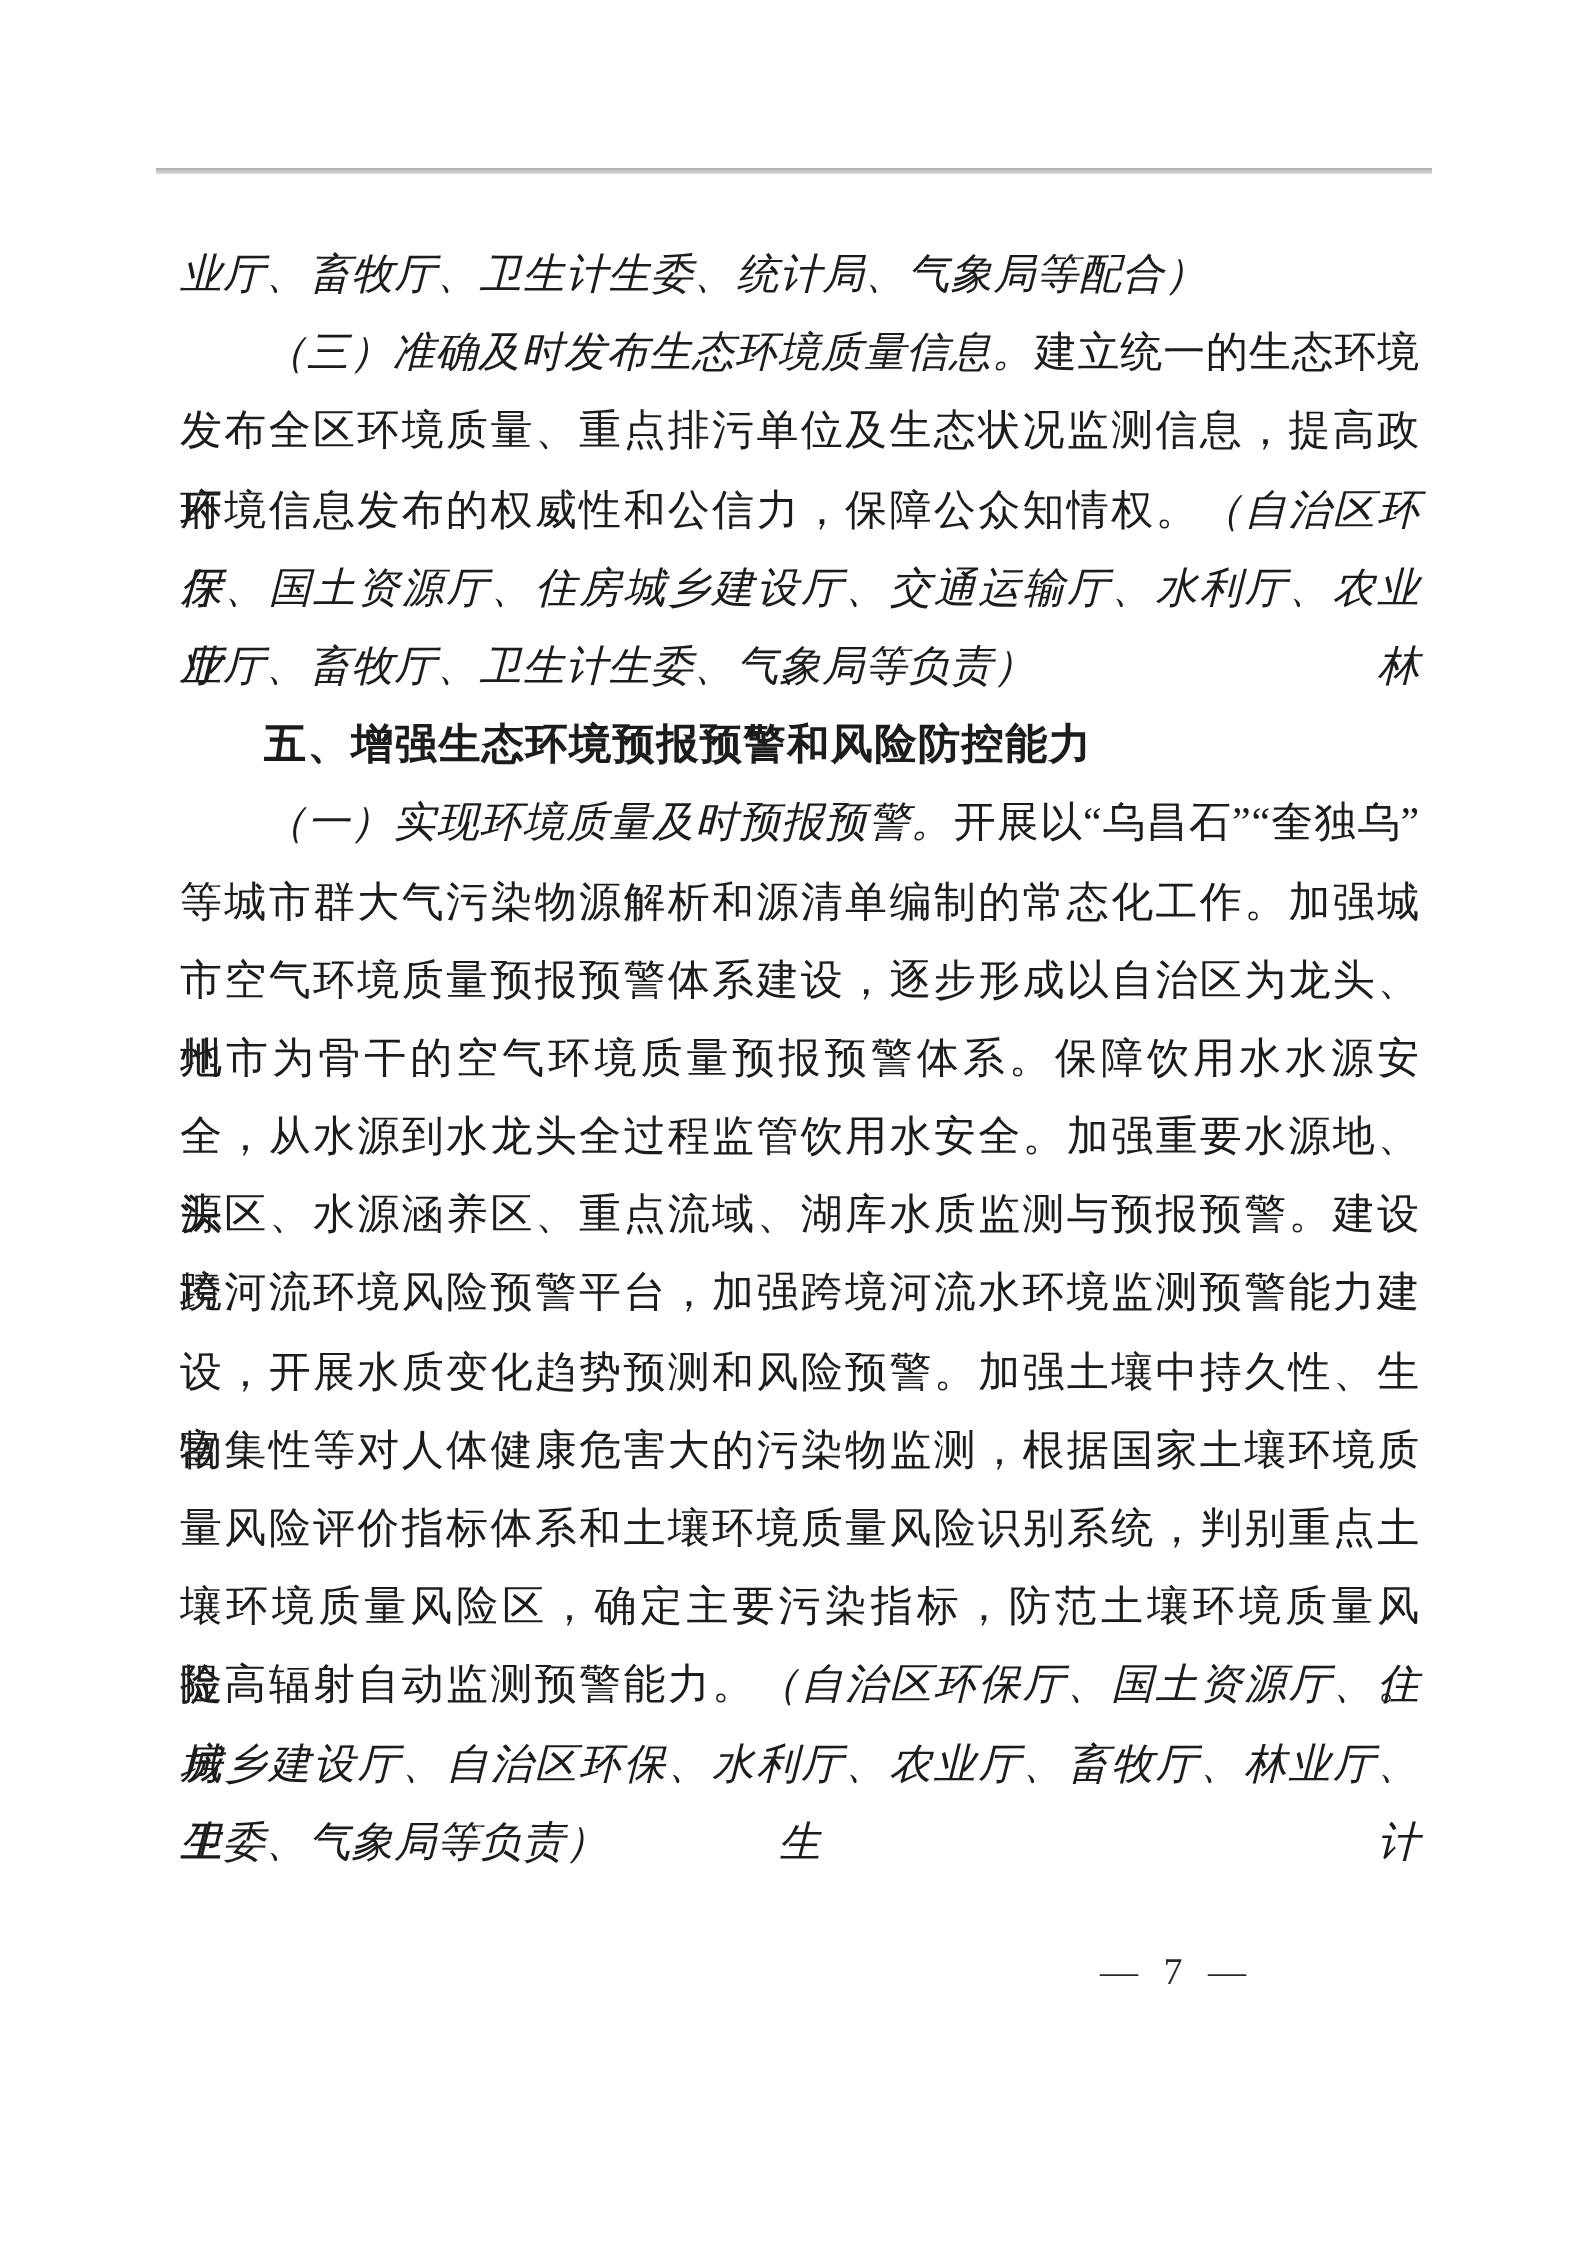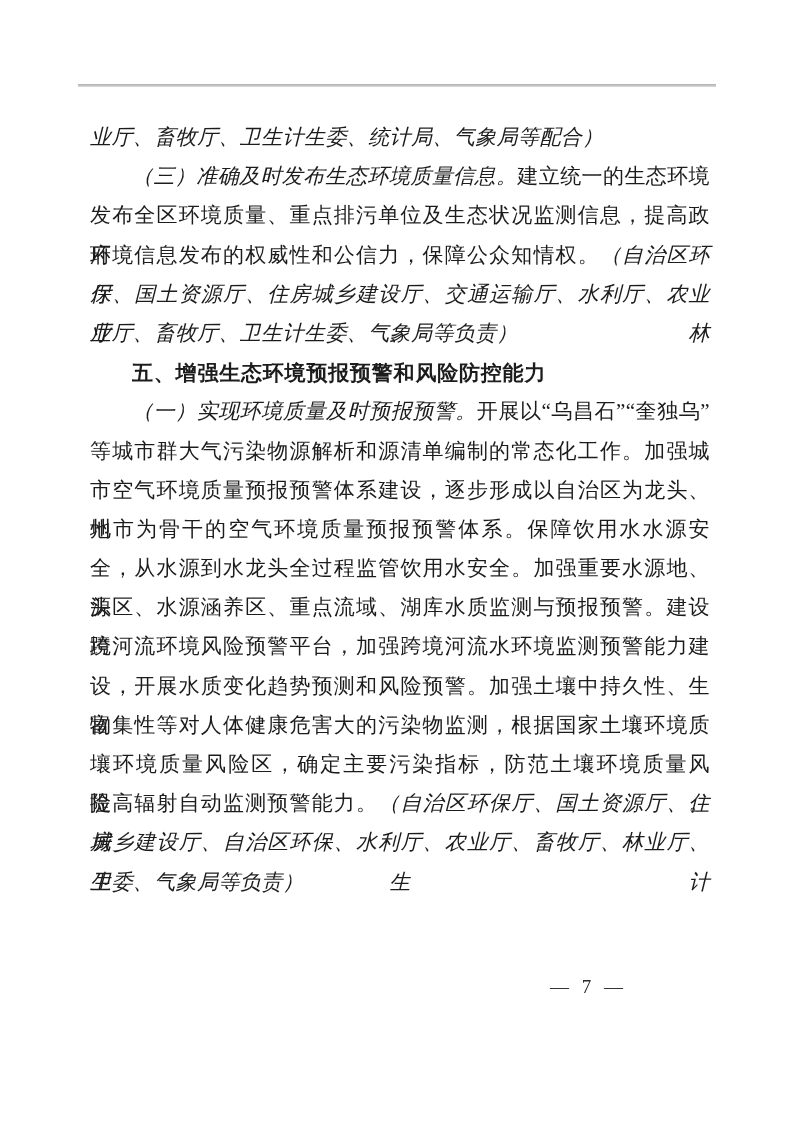--- a/index.html
+++ b/index.html
@@ -47,21 +47,21 @@
   .line.indent {
     padding-left: 42px;
   }
   .seg-song {
     font-style: normal;
   }
   .seg-kai {
     font-style: italic;
   }
   .line.heading .seg-hei {
-    font-family: Liberation Sans, sans-serif;
+    font-family: Liberation Mono, monospace;
     font-weight: 700;
     font-style: normal;
     letter-spacing: 0.8px;
   }
   .footer {
     position: absolute;
     top: 974px;
     right: 110px;
     font-size: 19px;
     line-height: 26px;
@@ -85,19 +85,20 @@
       <div class="line indent heading"><span class="seg-hei">五、增强生态环境预报预警和风险防控能力</span></div>
       <div class="line indent justify"><span class="seg-kai">（一）实现环境质量及时预报预警。</span><span class="seg-song">开展以“乌昌石”“奎独乌”</span></div>
       <div class="line justify"><span class="seg-song">等城市群大气污染物源解析和源清单编制的常态化工作。加强城</span></div>
       <div class="line justify"><span class="seg-song">市空气环境质量预报预警体系建设，逐步形成以自治区为龙头、地</span></div>
       <div class="line justify"><span class="seg-song">州市为骨干的空气环境质量预报预警体系。保障饮用水水源安</span></div>
       <div class="line justify"><span class="seg-song">全，从水源到水龙头全过程监管饮用水安全。加强重要水源地、源</span></div>
       <div class="line justify"><span class="seg-song">头区、水源涵养区、重点流域、湖库水质监测与预报预警。建设跨</span></div>
       <div class="line justify"><span class="seg-song">境河流环境风险预警平台，加强跨境河流水环境监测预警能力建</span></div>
       <div class="line justify"><span class="seg-song">设，开展水质变化趋势预测和风险预警。加强土壤中持久性、生物</span></div>
       <div class="line justify"><span class="seg-song">富集性等对人体健康危害大的污染物监测，根据国家土壤环境质</span></div>
+      <div class="line justify"><span class="seg-song">量风险评价指标体系和土壤环境质量风险识别系统，判别重点土</span></div>
       <div class="line justify"><span class="seg-song">壤环境质量风险区，确定主要污染指标，防范土壤环境质量风险。</span></div>
       <div class="line justify"><span class="seg-song">提高辐射自动监测预警能力。</span><span class="seg-kai">（自治区环保厅、国土资源厅、住房</span></div>
       <div class="line justify"><span class="seg-kai">城乡建设厅、自治区环保、水利厅、农业厅、畜牧厅、林业厅、卫生计</span></div>
       <div class="line"><span class="seg-kai">生委、气象局等负责）</span></div>
     </div>
   <div class="footer">— 7 —</div>
 </div>
 
 </body></html>

